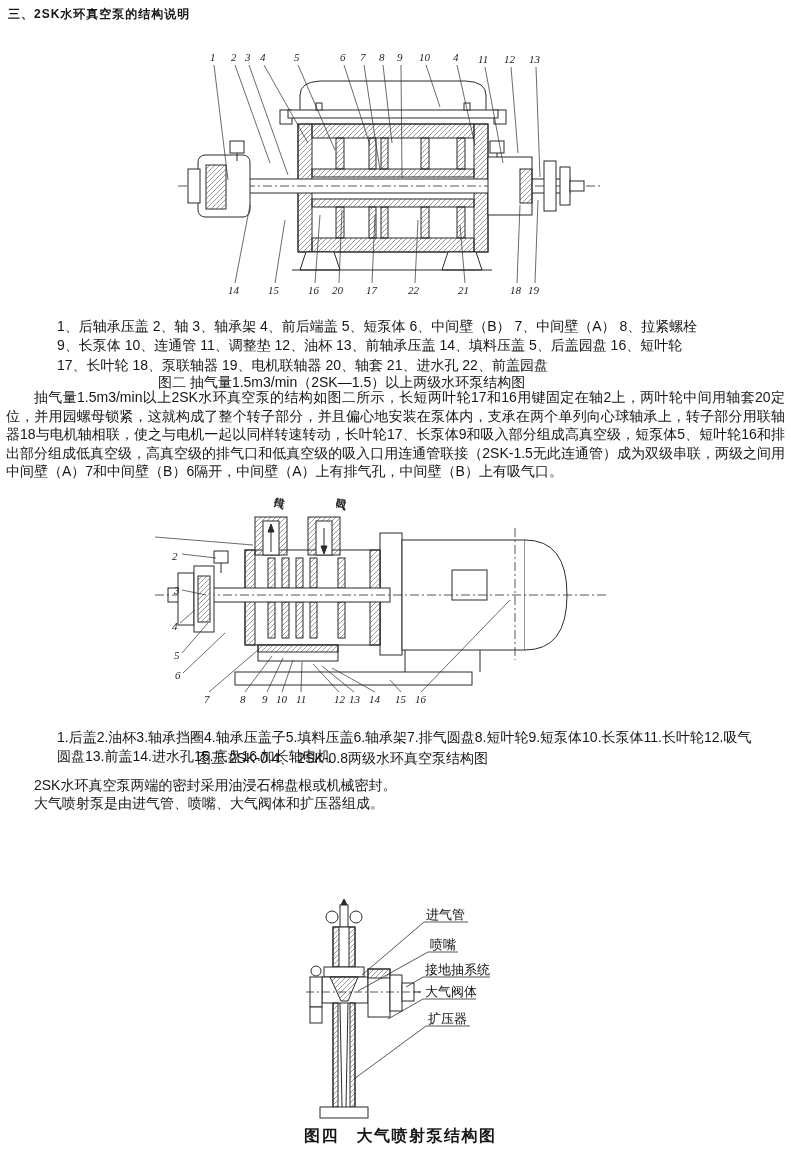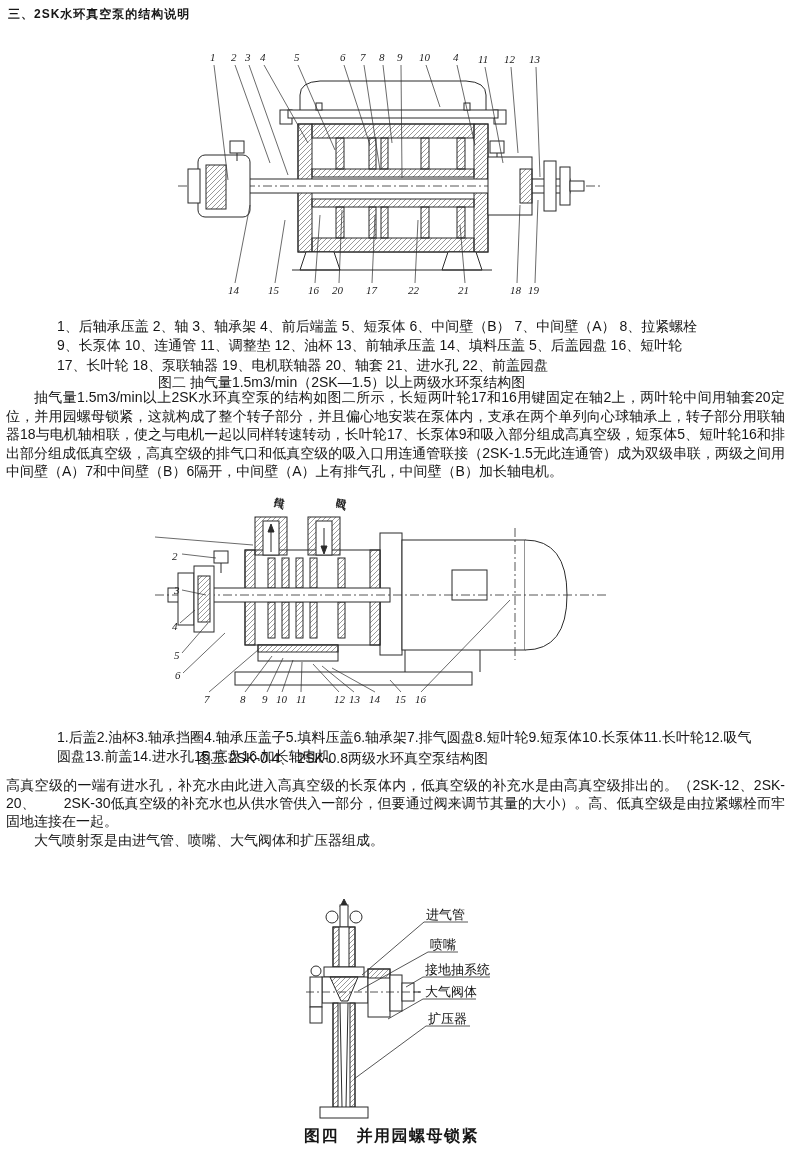--- a/index.html
+++ b/index.html
@@ -142,21 +142,21 @@
 </svg>
 
 <div class="abs parts" style="top:317px;">
   <div>1、后轴承压盖 2、轴 3、轴承架 4、前后端盖 5、短泵体 6、中间壁（B） 7、中间壁（A） 8、拉紧螺栓</div>
   <div>9、长泵体 10、连通管 11、调整垫 12、油杯 13、前轴承压盖 14、填料压盖 5、后盖园盘 16、短叶轮</div>
   <div>17、长叶轮 18、泵联轴器 19、电机联轴器 20、轴套 21、进水孔 22、前盖园盘</div>
 </div>
 <div class="abs cap" style="left:158px;top:374px;">图二 抽气量1.5m3/min（2SK—1.5）以上两级水环泵结构图</div>
 
 <div class="abs body-text" style="top:388px;">
-  <p class="ind">抽气量1.5m3/min以上2SK水环真空泵的结构如图二所示，长短两叶轮17和16用键固定在轴2上，两叶轮中间用轴套20定位，并用园螺母锁紧，这就构成了整个转子部分，并且偏心地安装在泵体内，支承在两个单列向心球轴承上，转子部分用联轴器18与电机轴相联，使之与电机一起以同样转速转动，长叶轮17、长泵体9和吸入部分组成高真空级，短泵体5、短叶轮16和排出部分组成低真空级，高真空级的排气口和低真空级的吸入口用连通管联接（2SK-1.5无此连通管）成为双级串联，两级之间用中间壁（A）7和中间壁（B）6隔开，中间壁（A）上有排气孔，中间壁（B）加长轴电机。</p>
+  <p class="ind">抽气量1.5m3/min以上2SK水环真空泵的结构如图二所示，长短两叶轮17和16用键固定在轴2上，两叶轮中间用轴套20定位，并用园螺母锁紧，这就构成了整个转子部分，并且偏心地安装在泵体内，支承在两个单列向心球轴承上，转子部分用联轴器18与电机轴相联，使之与电机一起以同样转速转动，长叶轮17、长泵体9和吸入部分组成高真空级，短泵体5、短叶轮16和排出部分组成低真空级，高真空级的排气口和低真空级的吸入口用连通管联接（2SK-1.5无此连通管）成为双级串联，两级之间用中间壁（A）7和中间壁（B）6隔开，中间壁（A）上有排气孔，中间壁（B）上有吸气口。</p>
 </div>
 
 <svg class="abs" style="left:150px;top:488px;" width="470" height="222" viewBox="0 0 470 222">
   <defs>
     <pattern id="hatch3" patternUnits="userSpaceOnUse" width="5" height="5">
       <path d="M0,5 L5,0" stroke="#555" stroke-width="0.6"></path>
     </pattern>
   </defs>
   <g stroke="#2b2b2b" stroke-width="1" fill="none">
 
@@ -247,21 +247,21 @@
 
 <div class="vtext" style="left:276px;top:489px;">排气口</div>
 <div class="vtext" style="left:338px;top:490px;">吸气口</div>
 
 <div class="abs parts" style="top:712px;margin-top:16px;">
   <div>1.后盖2.油杯3.轴承挡圈4.轴承压盖子5.填料压盖6.轴承架7.排气圆盘8.短叶轮9.短泵体10.长泵体11.长叶轮12.吸气圆盘13.前盖14.进水孔15.底盘16.加长轴电机</div>
 </div>
 <div class="abs cap" style="left:197px;top:750px;">图三 2SK-0.4、 2SK-0.8两级水环真空泵结构图</div>
 
 <div class="abs body-text" style="top:776px;line-height:18.2px;">
-  <p>高真空级的一端有进水孔，补充水由此进入高真空级的长泵体内，低真空级的补充水是由高真空级排出的。（2SK-12、2SK-20、　　2SK-30低真空级的补充水也从供水管供入一部分，但要通过阀来调节其量的大小）。高、低真空级是由拉紧螺栓而牢固地连接在一起。</p>
+  <p class="ind">2SK水环真空泵两端的密封采用油浸石棉盘根或机械密封。</p>
   <p class="ind">大气喷射泵是由进气管、喷嘴、大气阀体和扩压器组成。</p>
 </div>
 
 <svg class="abs" style="left:300px;top:893px;" width="270" height="232" viewBox="0 0 270 232">
   <defs>
     <pattern id="hatch4" patternUnits="userSpaceOnUse" width="5" height="5">
       <path d="M0,5 L5,0" stroke="#555" stroke-width="0.6"></path>
     </pattern>
   </defs>
   <g stroke="#2b2b2b" stroke-width="1" fill="none">
@@ -309,13 +309,13 @@
   </g>
   <g>
     <text class="cjk" x="126" y="26">进气管</text>
     <text class="cjk" x="130" y="56">喷嘴</text>
     <text class="cjk" x="125" y="81">接地抽系统</text>
     <text class="cjk" x="125" y="103">大气阀体</text>
     <text class="cjk" x="128" y="130">扩压器</text>
   </g>
 </svg>
 
-<div class="abs cap4">图四　并用园螺母锁紧</div>
+<div class="abs cap4">图四　大气喷射泵结构图</div>
 
 </body></html>

